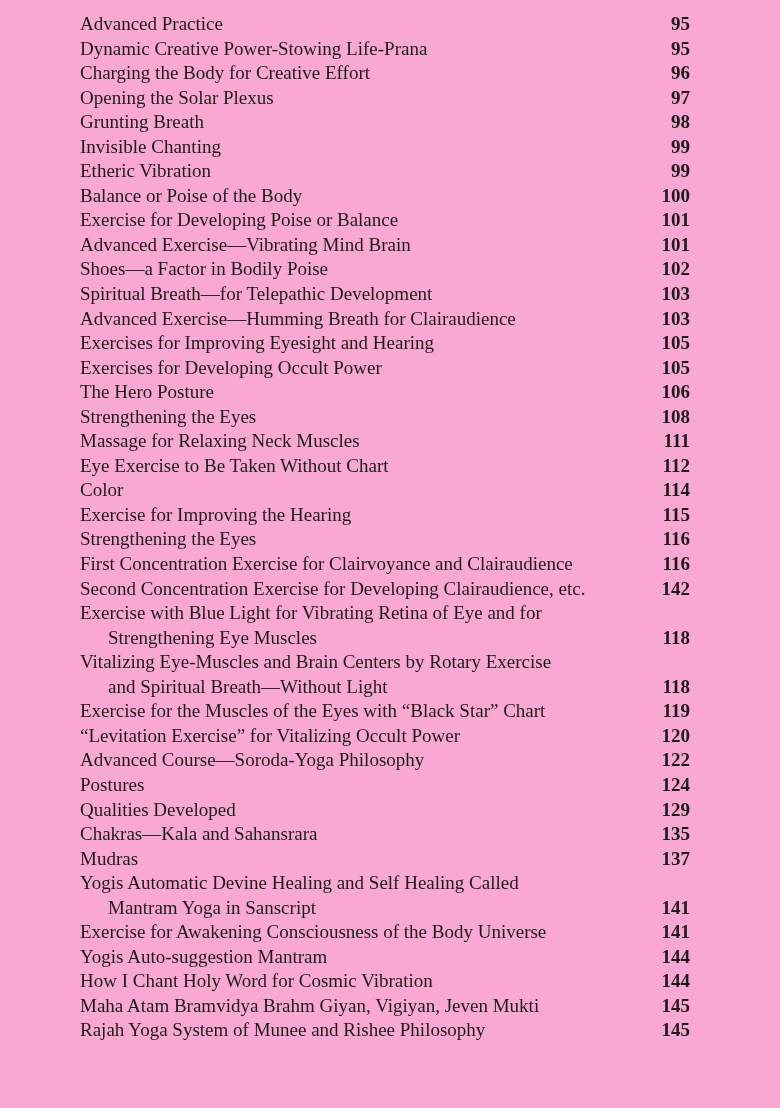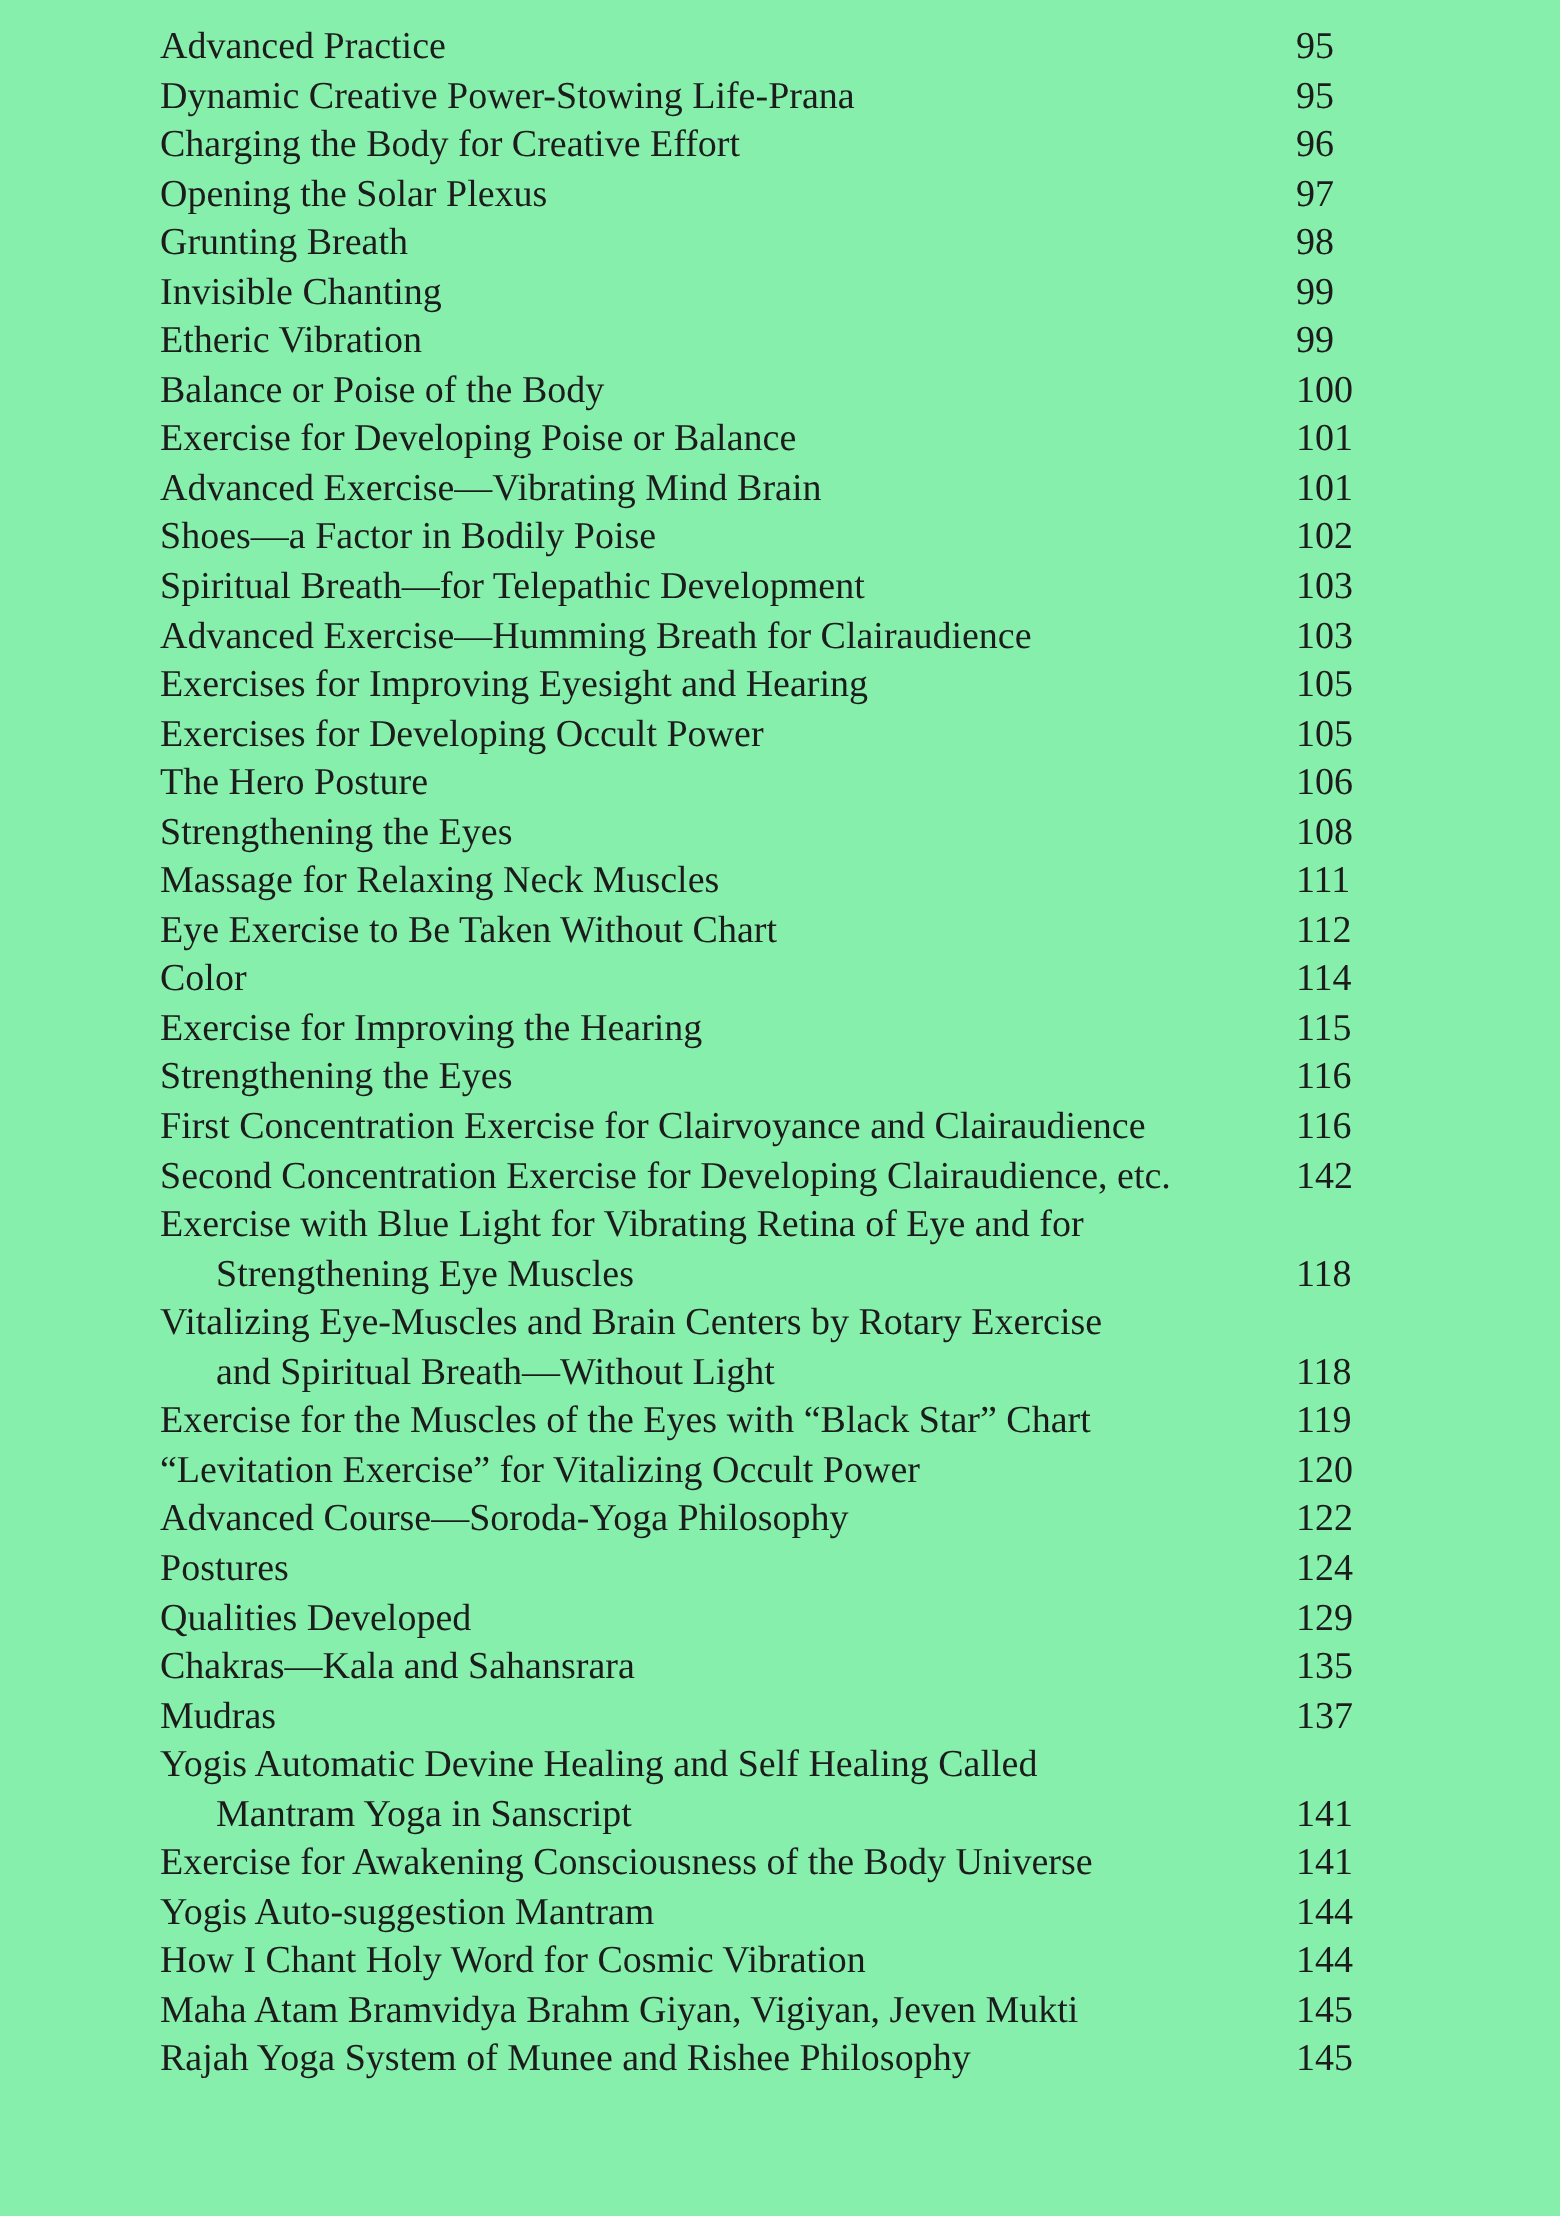--- a/index.html
+++ b/index.html
@@ -5,21 +5,21 @@
   html, body {
     margin: 0;
     padding: 0;
     background: #ffffff;
   }
   .page {
     position: relative;
     width: 780px;
     height: 1108px;
     box-sizing: border-box;
-    background: #86efac;
+    background: #f9a8d4;
     color: #1c1c1c;
     font-family: "Liberation Serif", "DejaVu Serif", serif;
     font-size: 19px;
     padding: 12px 90px 16px 80px;
     overflow: hidden;
   }
   .toc-list {
     width: 100%;
   }
   .toc-line {
@@ -32,23 +32,24 @@
   .toc-title {
     flex: 1 1 auto;
     overflow: hidden;
   }
   .toc-title.cont {
     padding-left: 28px;
   }
   .toc-page {
     flex: 0 0 auto;
     min-width: 42px;
-    text-align: left;
+    text-align: right;
     padding-left: 12px;
     font-variant-numeric: lining-nums;
+    font-weight: bold;
   }
 </style>
 </head>
 <body>
 
 <div class="page">
   <div class="toc-list" id="toc-list">
       <div class="toc-entry">
         <div class="toc-line">
           <span class="toc-title">Advanced Practice</span>

